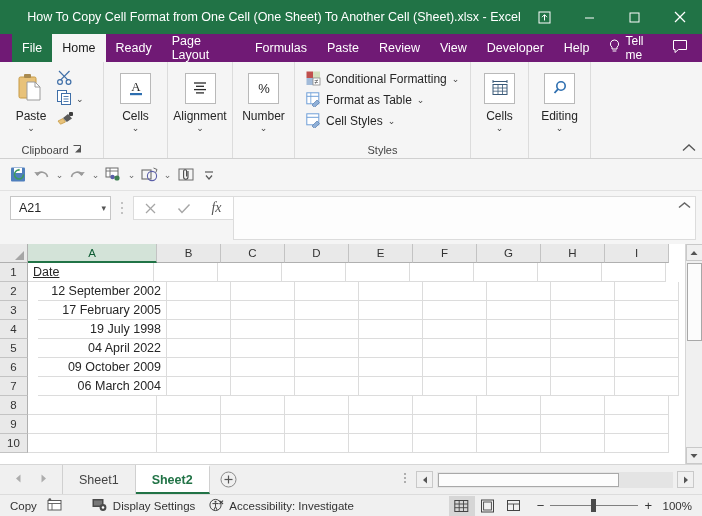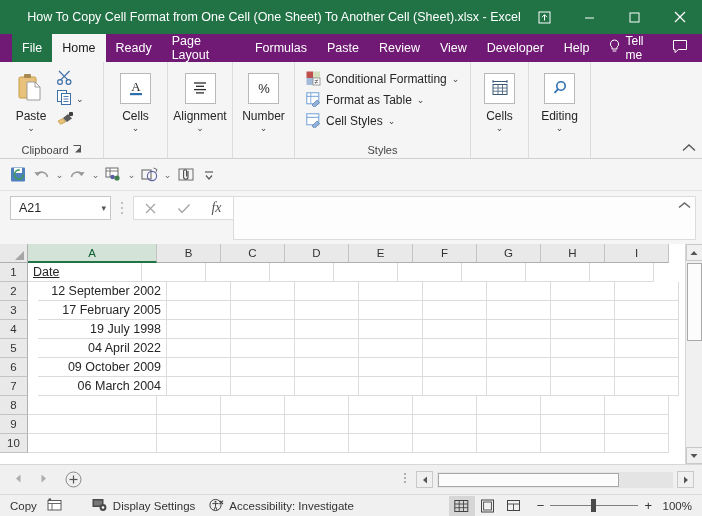--- a/index.html
+++ b/index.html
@@ -542,21 +542,21 @@
           <div class="colhead" style="width:64px;">D</div>
           <div class="colhead" style="width:64px;">E</div>
           <div class="colhead" style="width:64px;">F</div>
           <div class="colhead" style="width:64px;">G</div>
           <div class="colhead" style="width:64px;">H</div>
           <div class="colhead" style="width:64px;">I</div>
         </div>
 
         <div class="row">
           <div class="rowhead">1</div>
-          <div class="cell a" style="width:114px;text-decoration:underline;">Date</div>
+          <div class="cell a" style="width:126px;text-decoration:underline;">Date</div>
           <div class="cell" style="width:64px;"></div>
           <div class="cell" style="width:64px;"></div>
           <div class="cell" style="width:64px;"></div>
           <div class="cell" style="width:64px;"></div>
           <div class="cell" style="width:64px;"></div>
           <div class="cell" style="width:64px;"></div>
           <div class="cell" style="width:64px;"></div>
           <div class="cell" style="width:64px;"></div>
         </div>
         <div class="row">
@@ -691,20 +691,24 @@
         <span class="navarrow">
           <svg width="9" height="9" viewBox="0 0 9 9">
               <path d="M6.5 0.5 L2 4.5 L6.5 8.5 Z" fill="#adadad"></path>
             </svg>
         </span>
         <span class="navarrow">
           <svg width="9" height="9" viewBox="0 0 9 9">
               <path d="M2.5 0.5 L7 4.5 L2.5 8.5 Z" fill="#adadad"></path>
             </svg>
         </span>
+      </div>
+      <div class="sheettabs">
+        <div class="sheettab">Sheet1</div>
+        <div class="sheettab active">Sheet2</div>
       </div>
       <div class="addsheet">
         <svg width="17" height="17" viewBox="0 0 17 17">
             <circle cx="8.5" cy="8.5" r="7.5" fill="none" stroke="#8a8a8a" stroke-width="1"></circle>
             <line x1="8.5" y1="4.5" x2="8.5" y2="12.5" stroke="#555" stroke-width="1.2"></line>
             <line x1="4.5" y1="8.5" x2="12.5" y2="8.5" stroke="#555" stroke-width="1.2"></line>
           </svg>
       </div>
       <div class="tabbar-spacer"></div>
       <div class="hsb-wrap">

